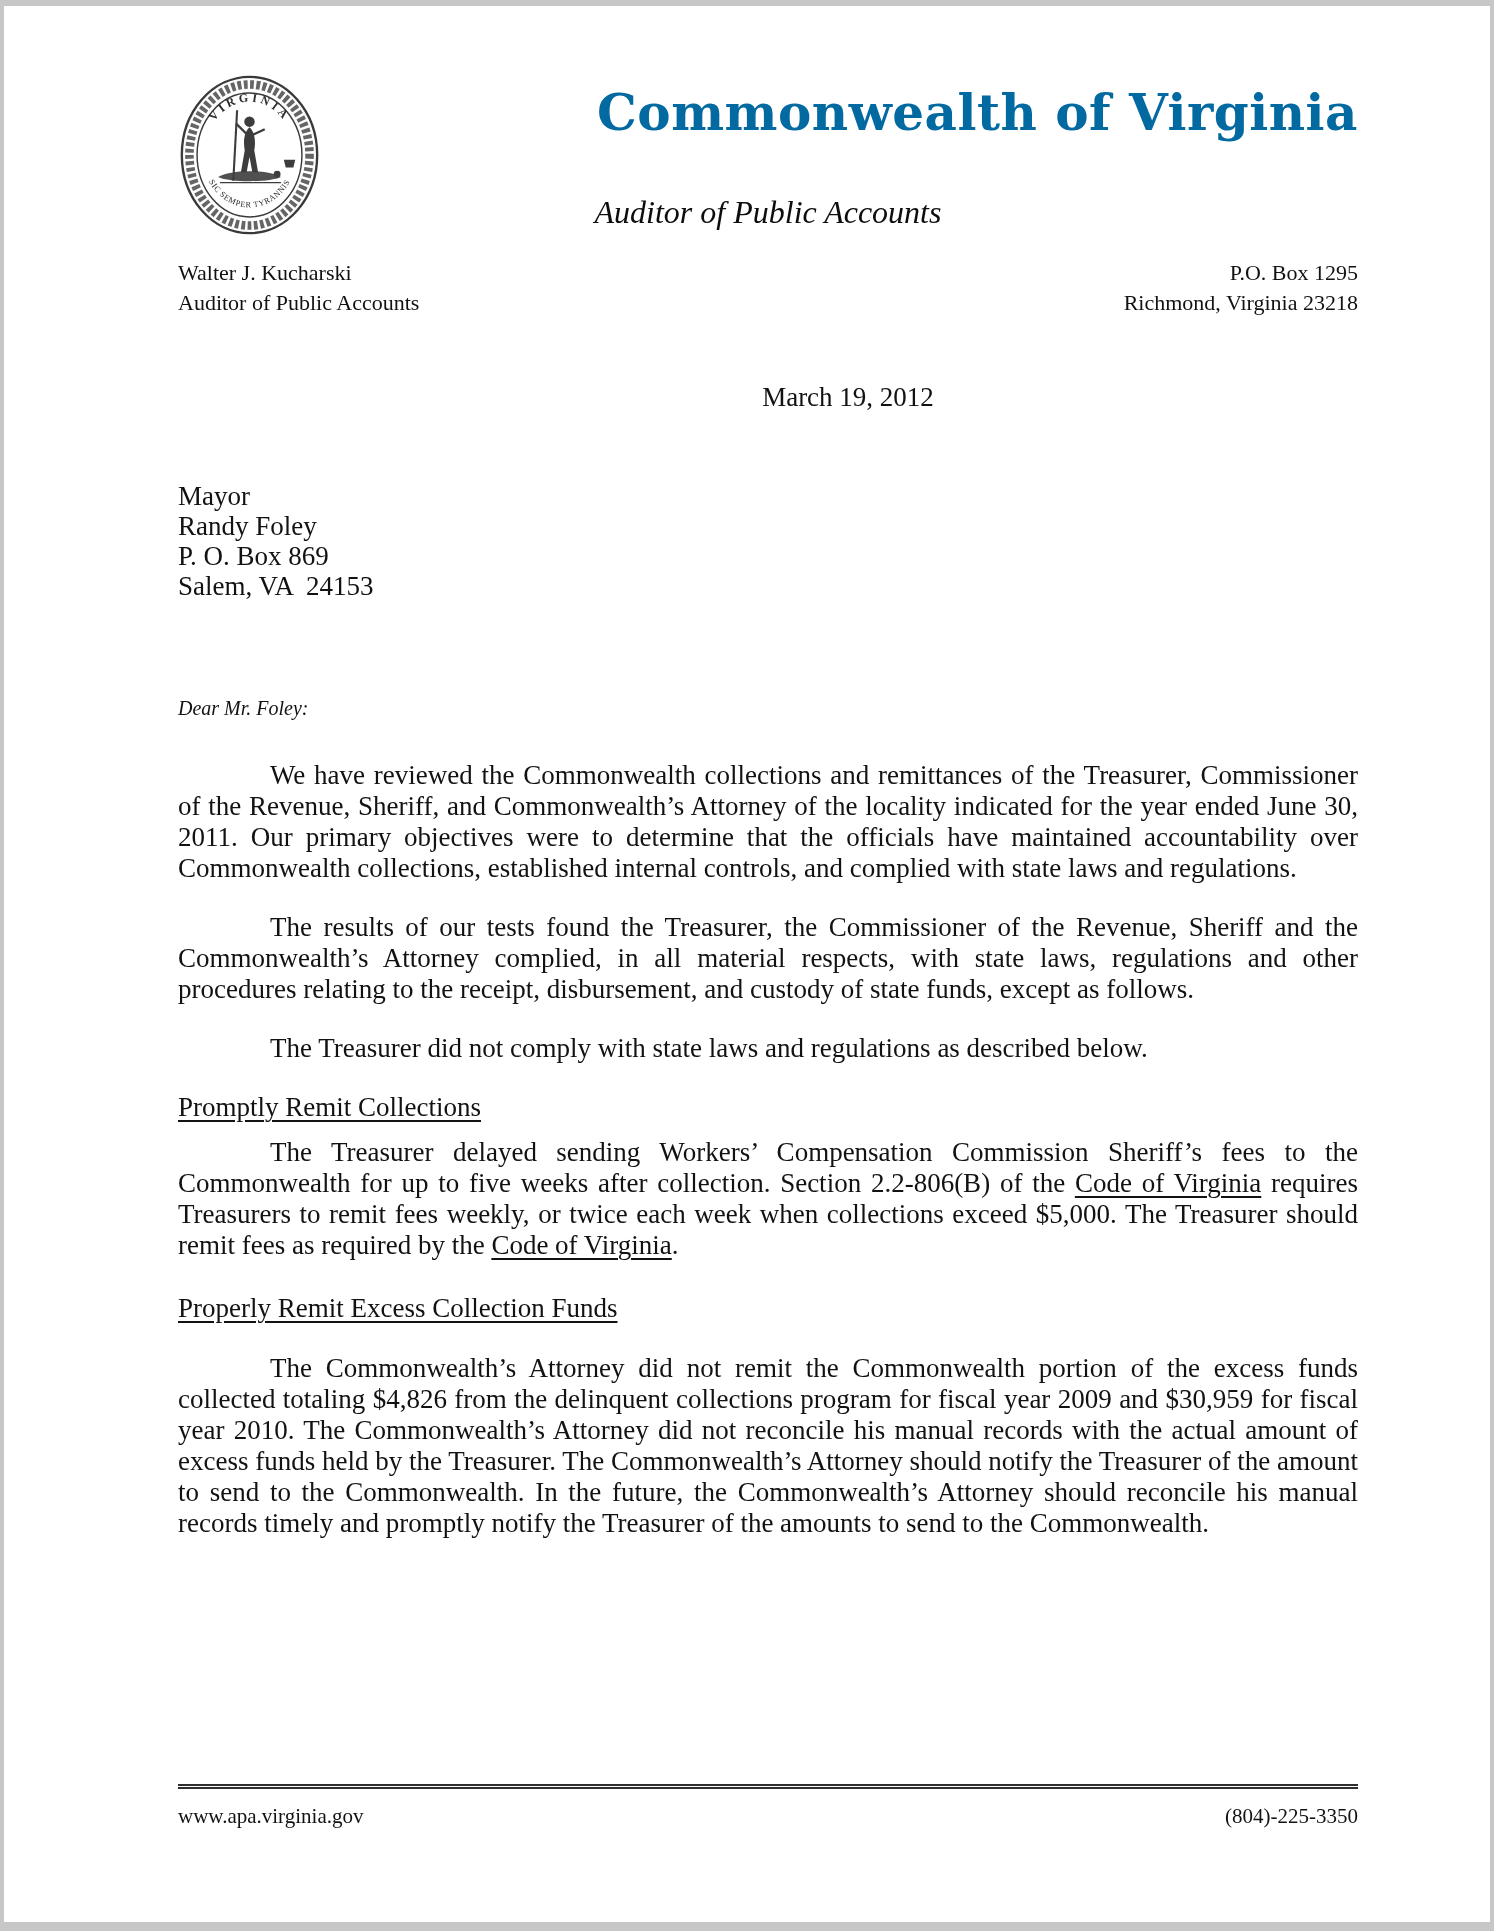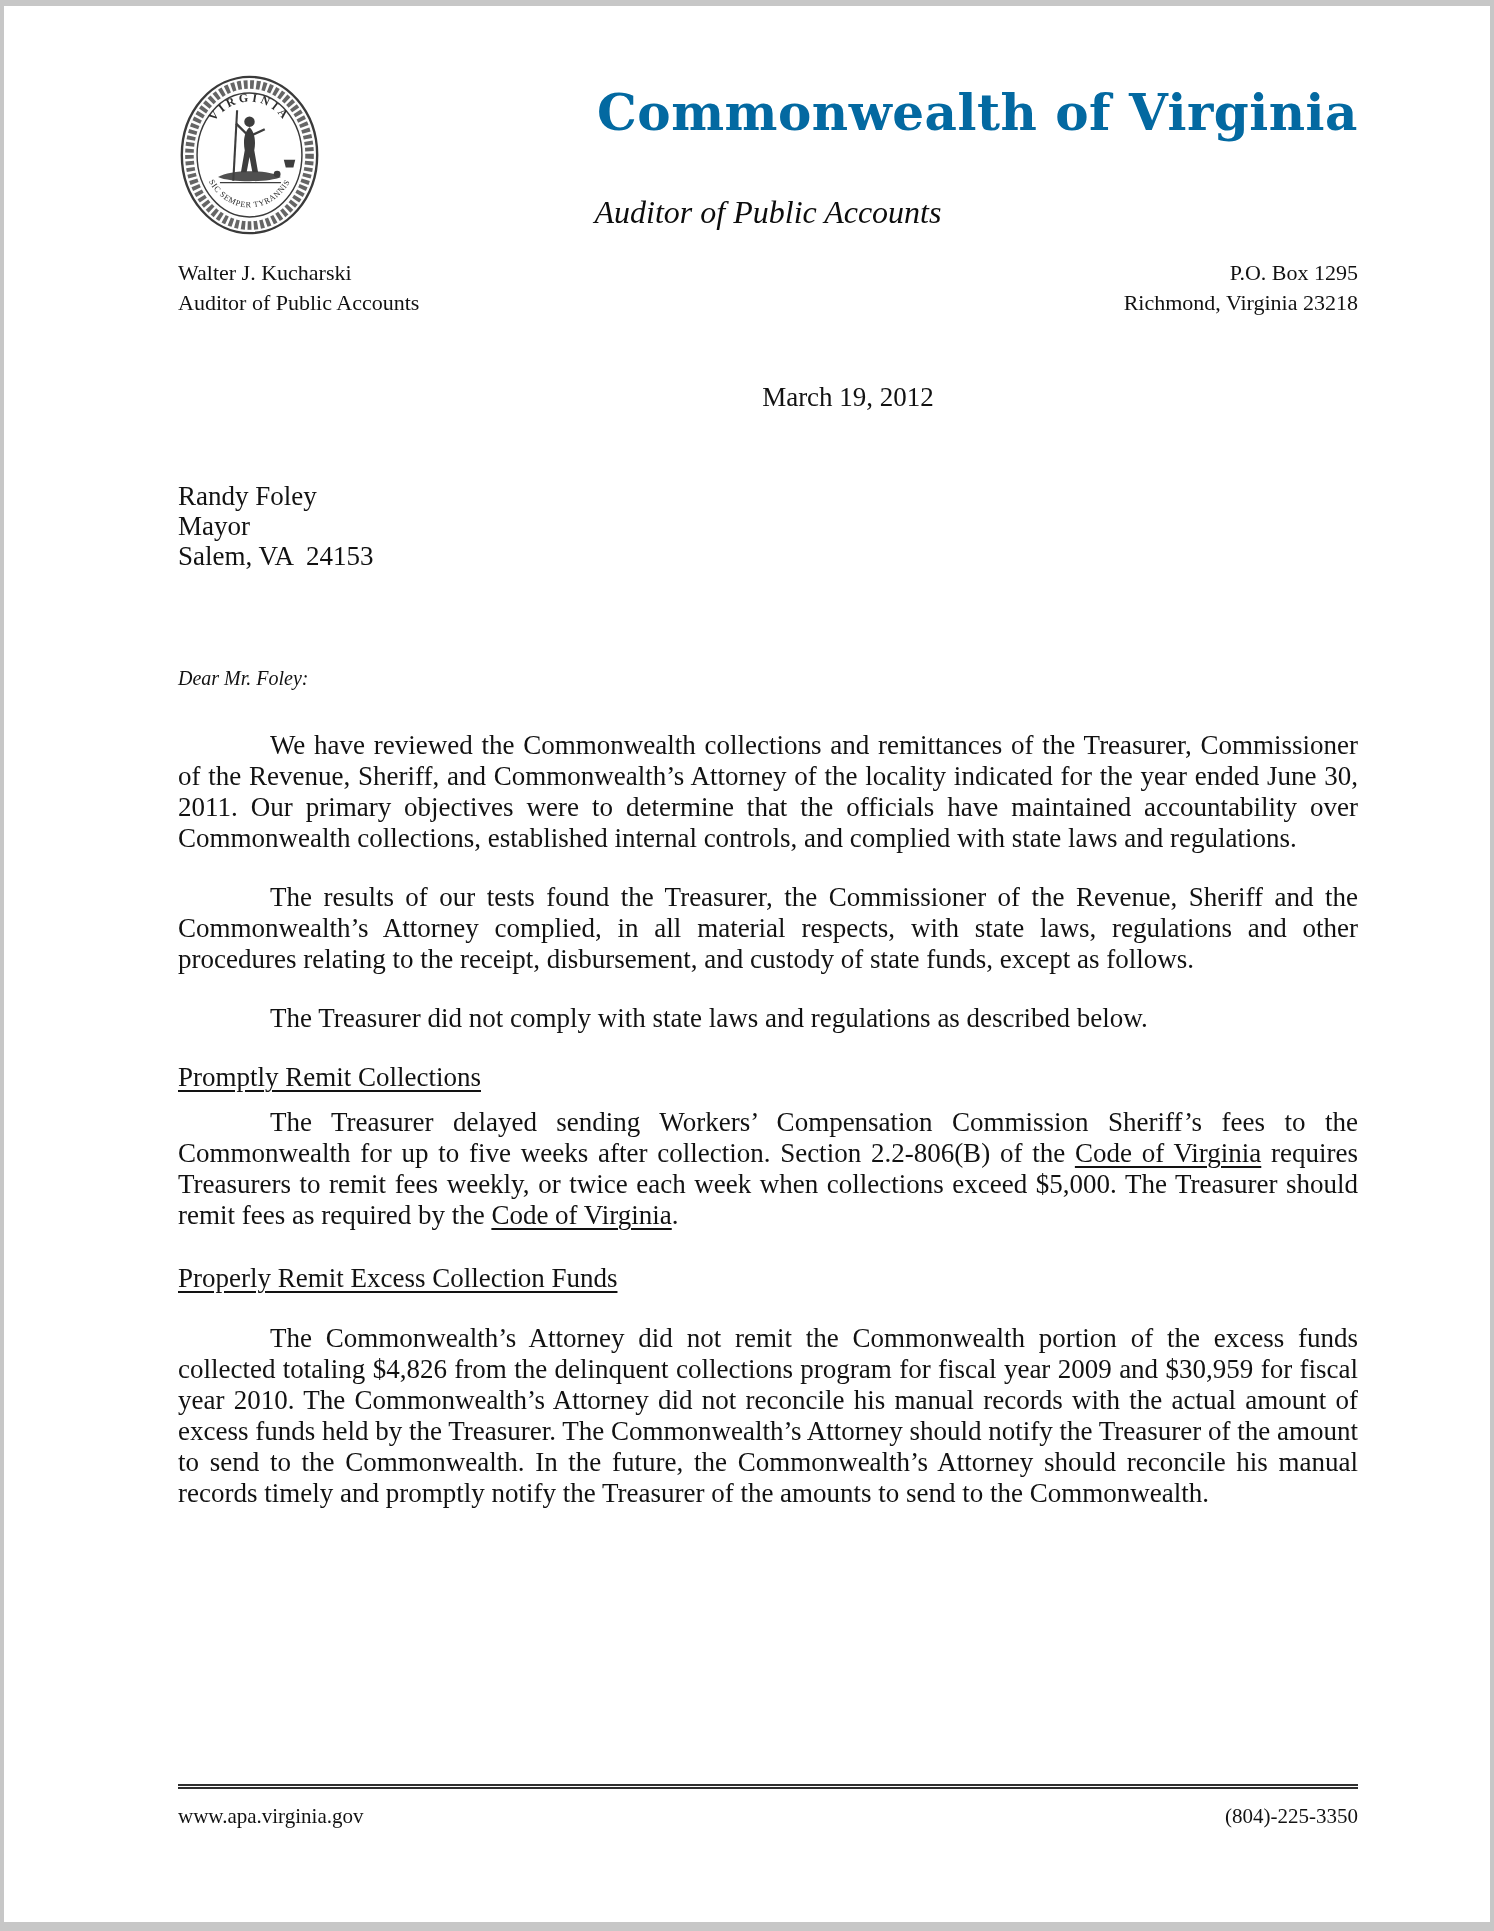--- a/index.html
+++ b/index.html
@@ -150,22 +150,23 @@
       </div>
       <div class="info-right">
         <div>P.O. Box 1295</div>
         <div>Richmond, Virginia 23218</div>
       </div>
     </div>
 
     <div class="date-line">March 19, 2012</div>
 
     <div class="recipient">
+      <div>Mayor</div>
       <div>Randy Foley</div>
-      <div>Mayor</div>
+      <div>P. O. Box 869</div>
       <div>Salem, VA  24153</div>
     </div>
 
 
     <div class="salutation">Dear Mr. Foley:</div>
 
     <p class="para">We have reviewed the Commonwealth collections and remittances of the Treasurer, Commissioner of the Revenue, Sheriff, and Commonwealth’s Attorney of the locality indicated for the year ended June 30, 2011.  Our primary objectives were to determine that the officials have maintained accountability over Commonwealth collections, established internal controls, and complied with state laws and regulations.</p>
 
     <p class="para tight">The results of our tests found the Treasurer, the Commissioner of the Revenue, Sheriff and the Commonwealth’s Attorney complied, in all material respects, with state laws, regulations and other procedures relating to the receipt, disbursement, and custody of state funds, except as follows.</p>
 

